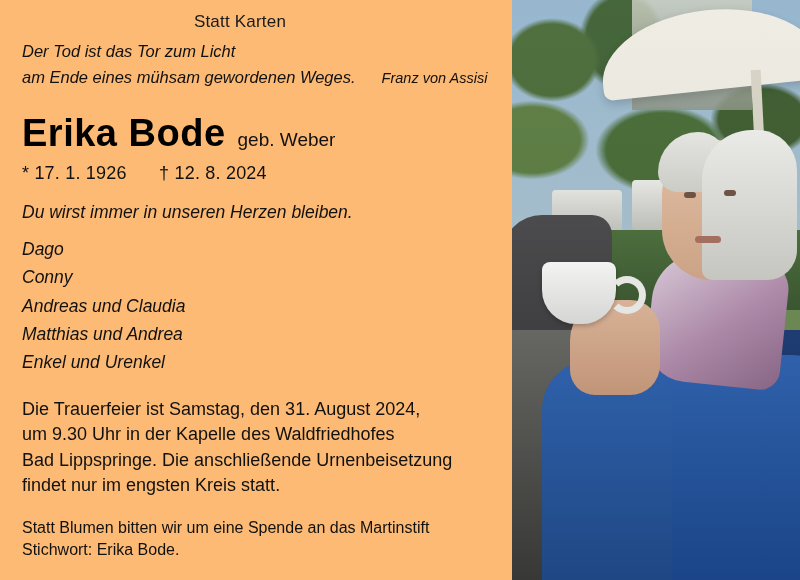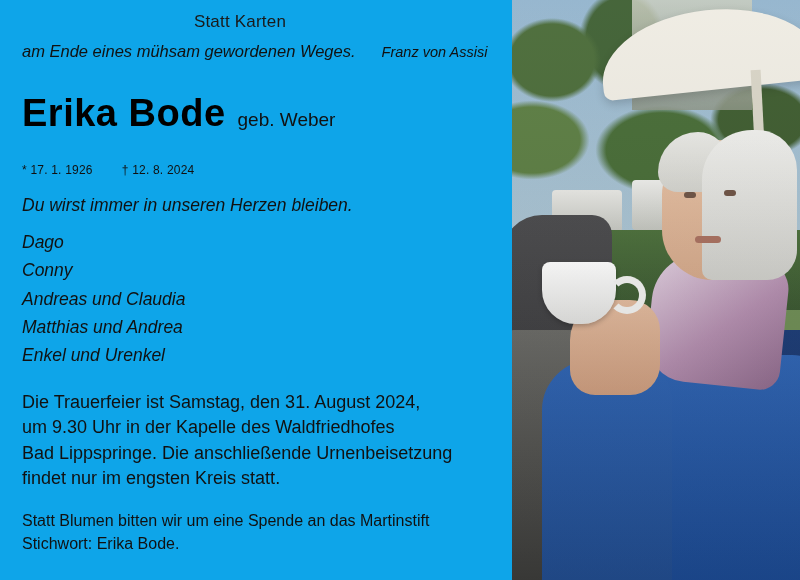--- a/index.html
+++ b/index.html
@@ -7,21 +7,21 @@
     padding: 0;
     background: #ffffff;
   }
   body {
     font-family: "Liberation Sans", sans-serif;
   }
   .obituary {
     position: relative;
     width: 800px;
     height: 580px;
-    background: #0ea5e9;
+    background: #fdba74;
     overflow: hidden;
     box-sizing: border-box;
   }
   .text-column {
     position: absolute;
     left: 0;
     top: 0;
     width: 512px;
     height: 580px;
     padding: 10px 14px 0 22px;
@@ -52,38 +52,38 @@
     align-items: baseline;
   }
   .quote-author {
     font-style: italic;
     font-size: 14.5px;
     margin-left: 26px;
     white-space: nowrap;
     text-align: center;
   }
   .name-line {
-    margin-top: 28px;
+    margin-top: 22px;
     display: flex;
     align-items: baseline;
   }
   .name {
     font-size: 38px;
     font-weight: 600;
     letter-spacing: 0.5px;
     color: #000000;
   }
   .maiden {
     font-size: 19px;
     margin-left: 12px;
     color: #111111;
   }
   .dates {
-    margin-top: 28px;
-    font-size: 12px;
+    margin-top: 8px;
+    font-size: 18px;
     color: #111111;
     letter-spacing: 0.2px;
   }
   .dates .gap {
     display: inline-block;
     width: 22px;
   }
   .memorial-line {
     margin-top: 18px;
     font-size: 17.5px;
@@ -355,20 +355,21 @@
 </style>
 </head>
 <body>
 
 <div class="obituary">
 
   <div class="text-column">
 
     <div class="statt-karten">Statt Karten</div>
 
+    <div class="quote">Der Tod ist das Tor zum Licht</div>
     <div class="quote-line2">
       <span>am Ende eines mühsam gewordenen Weges.</span>
       <span class="quote-author">Franz von Assisi</span>
     </div>
 
     <div class="name-line">
       <span class="name">Erika Bode</span>
       <span class="maiden">geb. Weber</span>
     </div>
 

